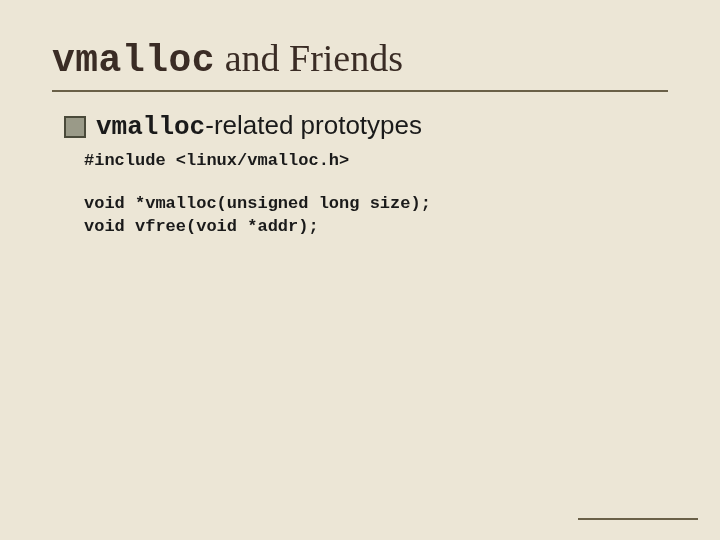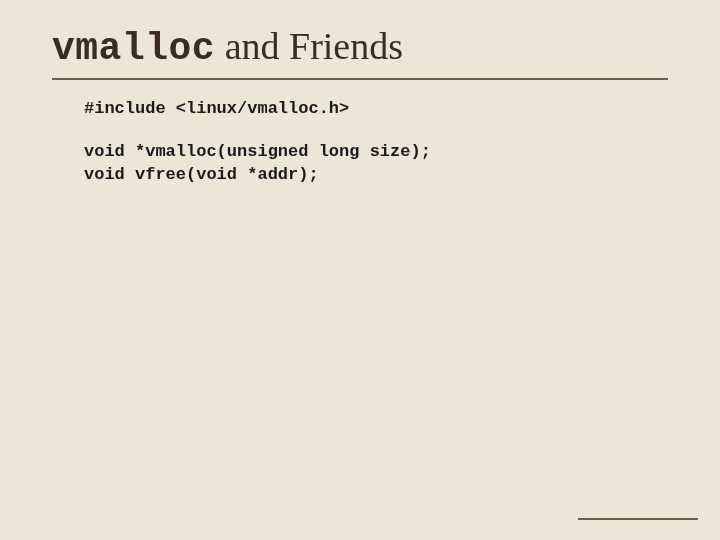--- a/index.html
+++ b/index.html
@@ -9,21 +9,21 @@
     height: 540px;
     background: #ece6d6;
     font-family: Georgia, 'Times New Roman', serif;
     color: #2a2a2a;
   }
   .slide {
     width: 720px;
     height: 540px;
     position: relative;
     box-sizing: border-box;
-    padding: 24px 52px 30px 52px;
+    padding: 36px 52px 30px 52px;
   }
   .title {
     font-size: 38px;
     font-family: Georgia, 'Times New Roman', serif;
     color: #3a2c25;
     margin: 0 0 8px 0;
     font-weight: normal;
   }
   .title .mono {
     font-family: 'Courier New', Courier, monospace;
@@ -82,20 +82,26 @@
 <body>
 
 <div class="slide">
 
   <h1 class="title">
     <span class="mono">vmalloc</span><span> and Friends</span>
   </h1>
 
   <div class="rule"></div>
 
+  <div class="bullet-row">
+    <div class="bullet-icon"></div>
+    <div class="bullet-text">
+      <span class="mono">vmalloc</span><span>-related prototypes</span>
+    </div>
+  </div>
 
   <div class="code-block first">#include &lt;linux/vmalloc.h&gt;</div>
 
   <div class="code-block second">void *vmalloc(unsigned long size);
 void vfree(void *addr);</div>
 
 
   <div class="corner-line"></div>
 </div>
 

